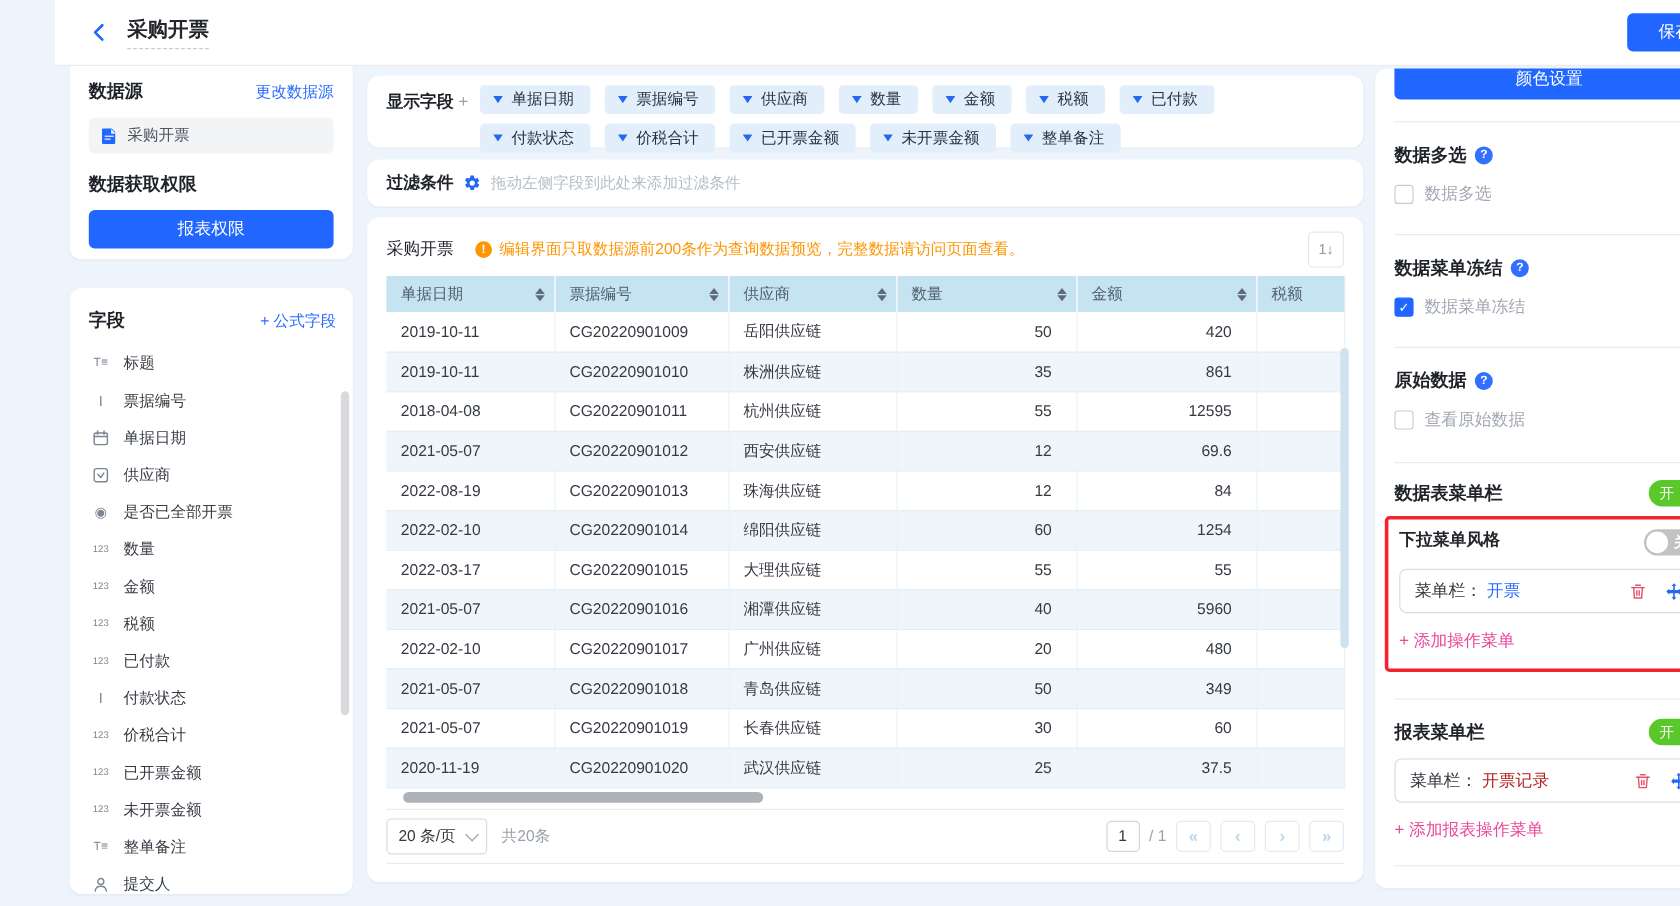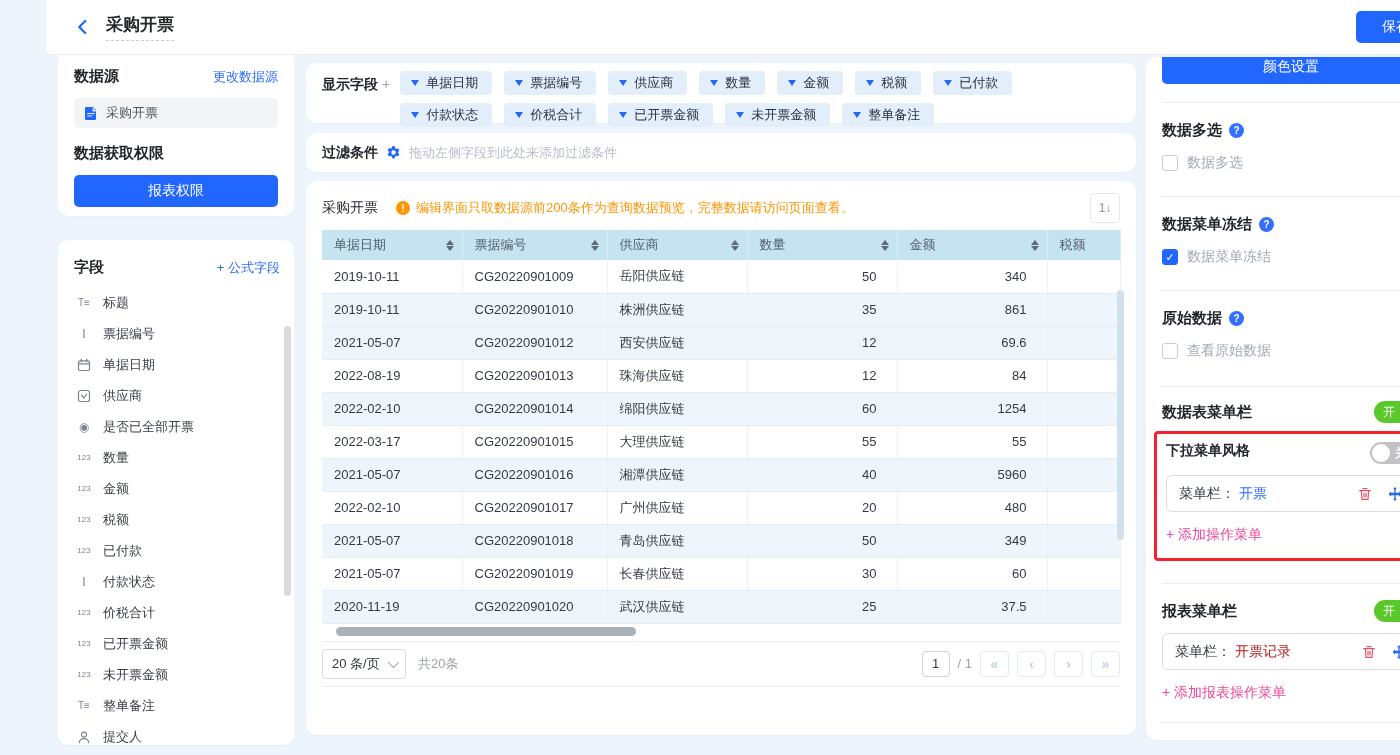--- a/index.html
+++ b/index.html
@@ -377,29 +377,37 @@
               </span>
             </th>
           </tr>
         </thead>
       <tbody id="table-body">
           <tr>
             <td>2019-10-11</td>
             <td>CG20220901009</td>
             <td>岳阳供应链</td>
             <td class="num">50</td>
-            <td class="num">340</td>
+            <td class="num">420</td>
             <td></td>
           </tr>
           <tr class="even">
             <td>2019-10-11</td>
             <td>CG20220901010</td>
             <td>株洲供应链</td>
             <td class="num">35</td>
             <td class="num">861</td>
+            <td></td>
+          </tr>
+          <tr>
+            <td>2018-04-08</td>
+            <td>CG20220901011</td>
+            <td>杭州供应链</td>
+            <td class="num">55</td>
+            <td class="num">12595</td>
             <td></td>
           </tr>
           <tr class="even">
             <td>2021-05-07</td>
             <td>CG20220901012</td>
             <td>西安供应链</td>
             <td class="num">12</td>
             <td class="num">69.6</td>
             <td></td>
           </tr>

